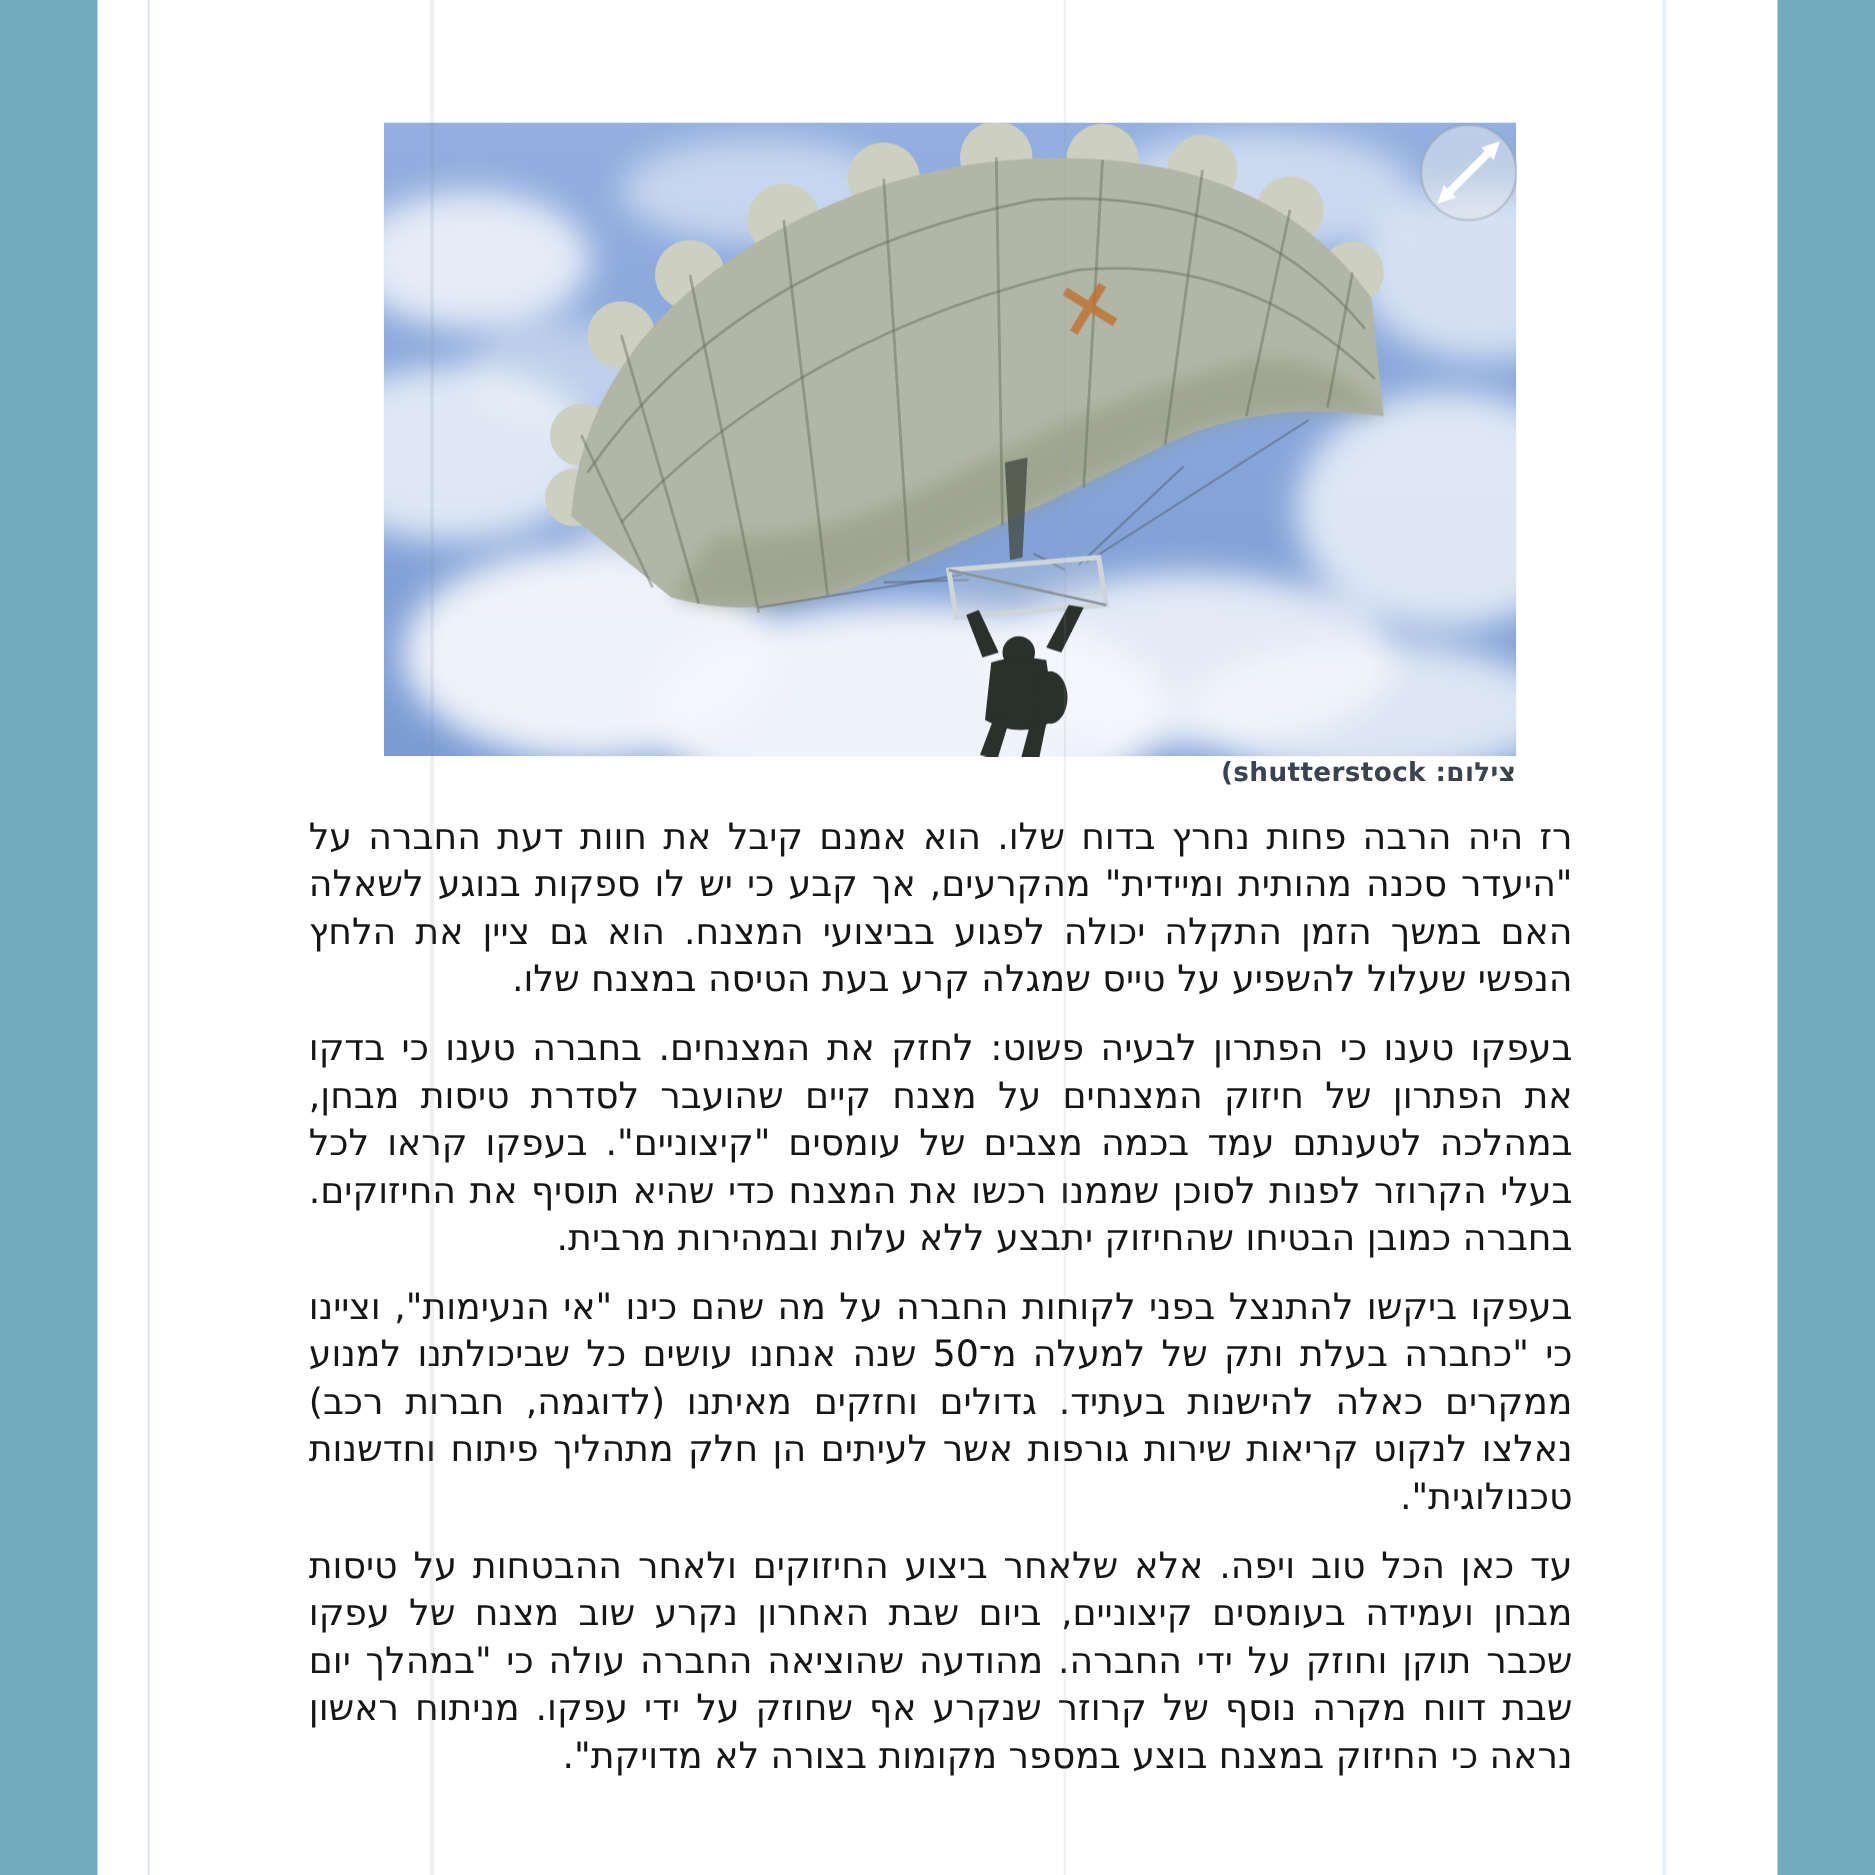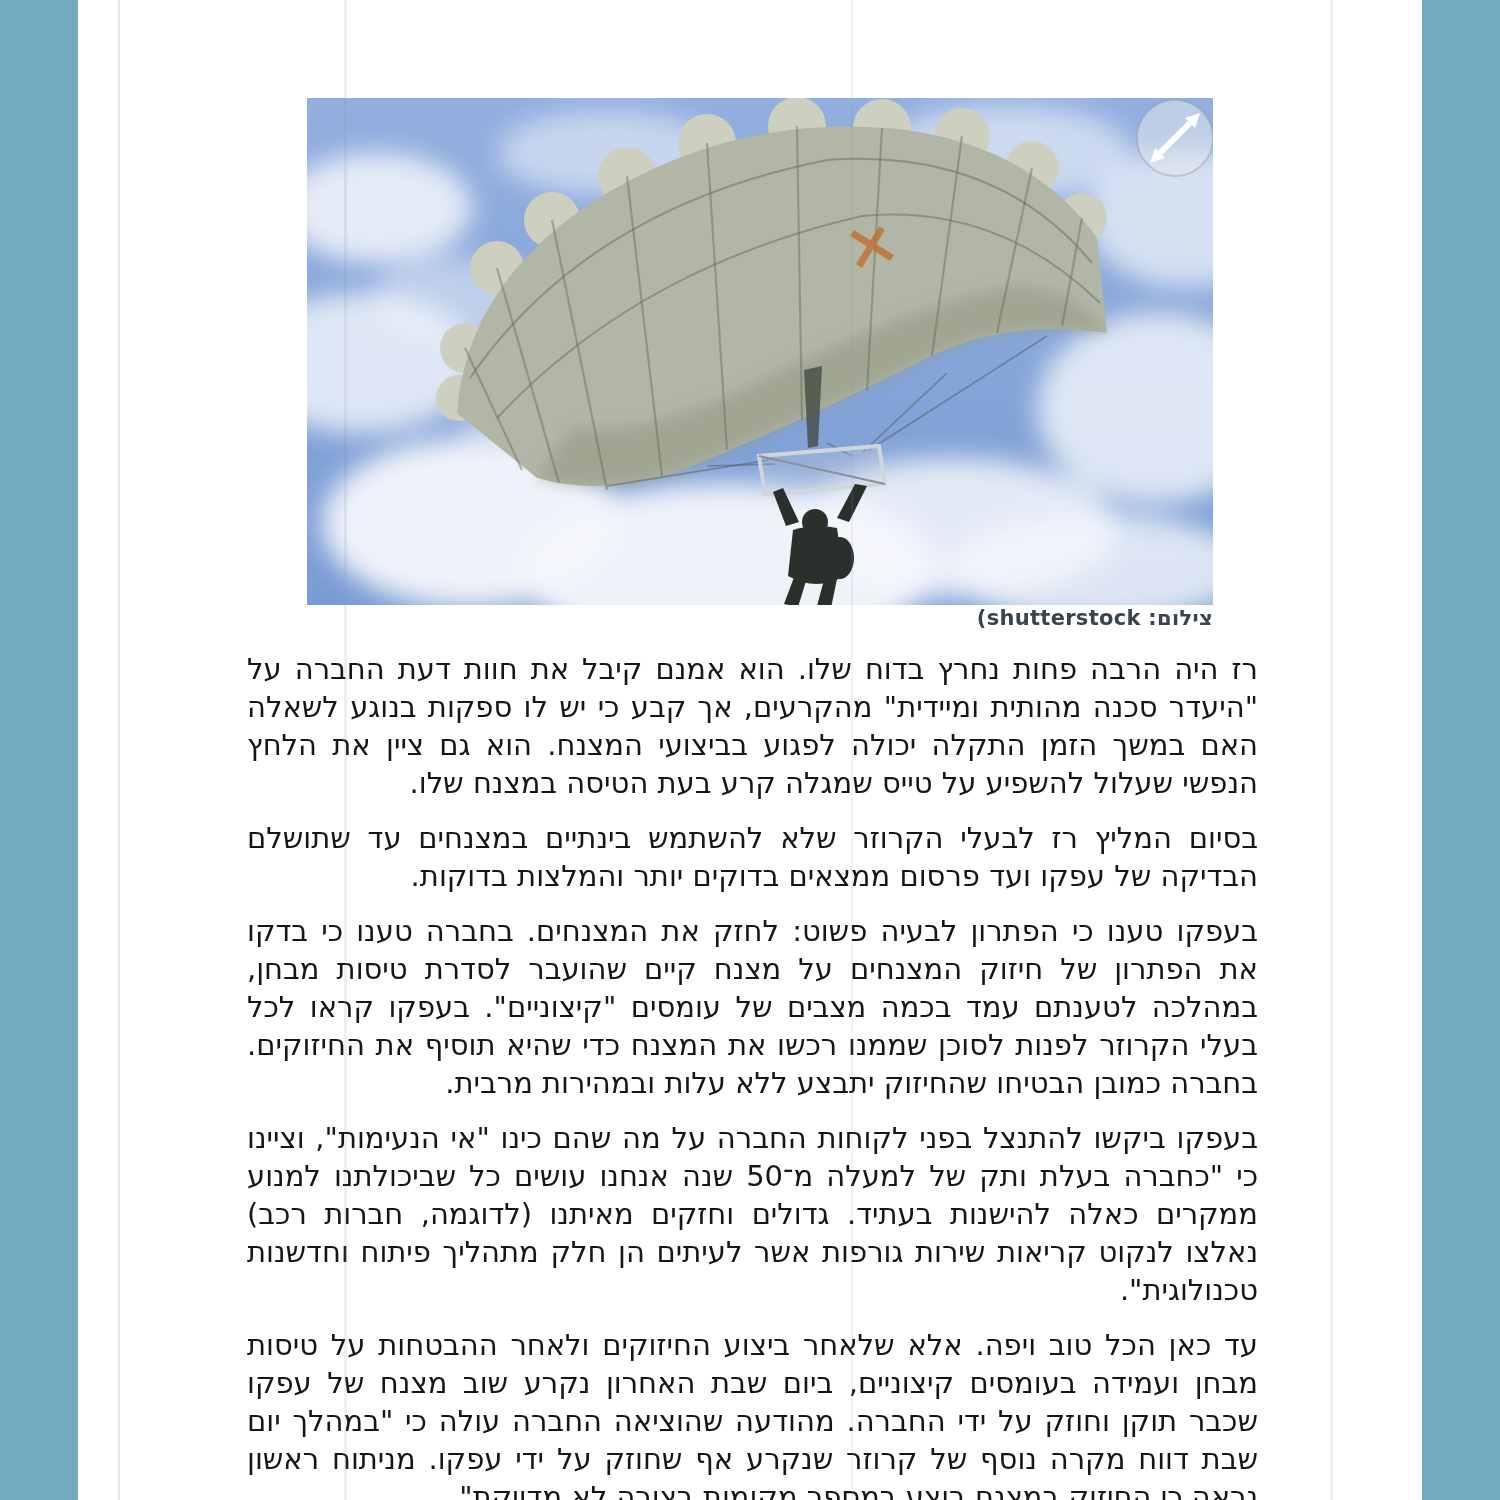--- a/index.html
+++ b/index.html
@@ -151,21 +151,20 @@
       <path d="M893,15 L888,30 L878,20 Z" fill="#ffffff"></path>
       <path d="M843,65 L858,60 L848,50 Z" fill="#ffffff"></path>
     </g>
   </svg>
 </figure>
 
 <div class="photo-caption" dir="ltr">(shutterstock :צילום</div>
 
 <div class="article">
   <p>רז היה הרבה פחות נחרץ בדוח שלו. הוא אמנם קיבל את חוות דעת החברה על "היעדר סכנה מהותית ומיידית" מהקרעים, אך קבע כי יש לו ספקות בנוגע לשאלה האם במשך הזמן התקלה יכולה לפגוע בביצועי המצנח. הוא גם ציין את הלחץ הנפשי שעלול להשפיע על טייס שמגלה קרע בעת הטיסה במצנח שלו.</p>
-  <p>בסיום המליץ רז לבעלי הקרוזר שלא להשתמש בינתיים במצנחים עד שתושלם הבדיקה של עפקו ועד פרסום ממצאים בדוקים יותר והמלצות בדוקות.</p>
   <p>בעפקו טענו כי הפתרון לבעיה פשוט: לחזק את המצנחים. בחברה טענו כי בדקו את הפתרון של חיזוק המצנחים על מצנח קיים שהועבר לסדרת טיסות מבחן, במהלכה לטענתם עמד בכמה מצבים של עומסים "קיצוניים". בעפקו קראו לכל בעלי הקרוזר לפנות לסוכן שממנו רכשו את המצנח כדי שהיא תוסיף את החיזוקים. בחברה כמובן הבטיחו שהחיזוק יתבצע ללא עלות ובמהירות מרבית.</p>
   <p>בעפקו ביקשו להתנצל בפני לקוחות החברה על מה שהם כינו "אי הנעימות", וציינו כי "כחברה בעלת ותק של למעלה מ־50 שנה אנחנו עושים כל שביכולתנו למנוע ממקרים כאלה להישנות בעתיד. גדולים וחזקים מאיתנו (לדוגמה, חברות רכב) נאלצו לנקוט קריאות שירות גורפות אשר לעיתים הן חלק מתהליך פיתוח וחדשנות טכנולוגית".</p>
   <p>עד כאן הכל טוב ויפה. אלא שלאחר ביצוע החיזוקים ולאחר ההבטחות על טיסות מבחן ועמידה בעומסים קיצוניים, ביום שבת האחרון נקרע שוב מצנח של עפקו שכבר תוקן וחוזק על ידי החברה. מהודעה שהוציאה החברה עולה כי "במהלך יום שבת דווח מקרה נוסף של קרוזר שנקרע אף שחוזק על ידי עפקו. מניתוח ראשון נראה כי החיזוק במצנח בוצע במספר מקומות בצורה לא מדויקת".</p>
 </div>
 
 <div class="scan-streak" style="left:118px;width:2px;background:rgba(150,185,205,0.30)"></div>
 <div class="scan-streak" style="left:344px;width:3px;background:rgba(130,140,160,0.14)"></div>
 <div class="scan-streak" style="left:851px;width:2px;background:rgba(140,150,170,0.12)"></div>
 <div class="scan-streak" style="left:1330px;width:3px;background:rgba(165,200,215,0.25)"></div>
 

